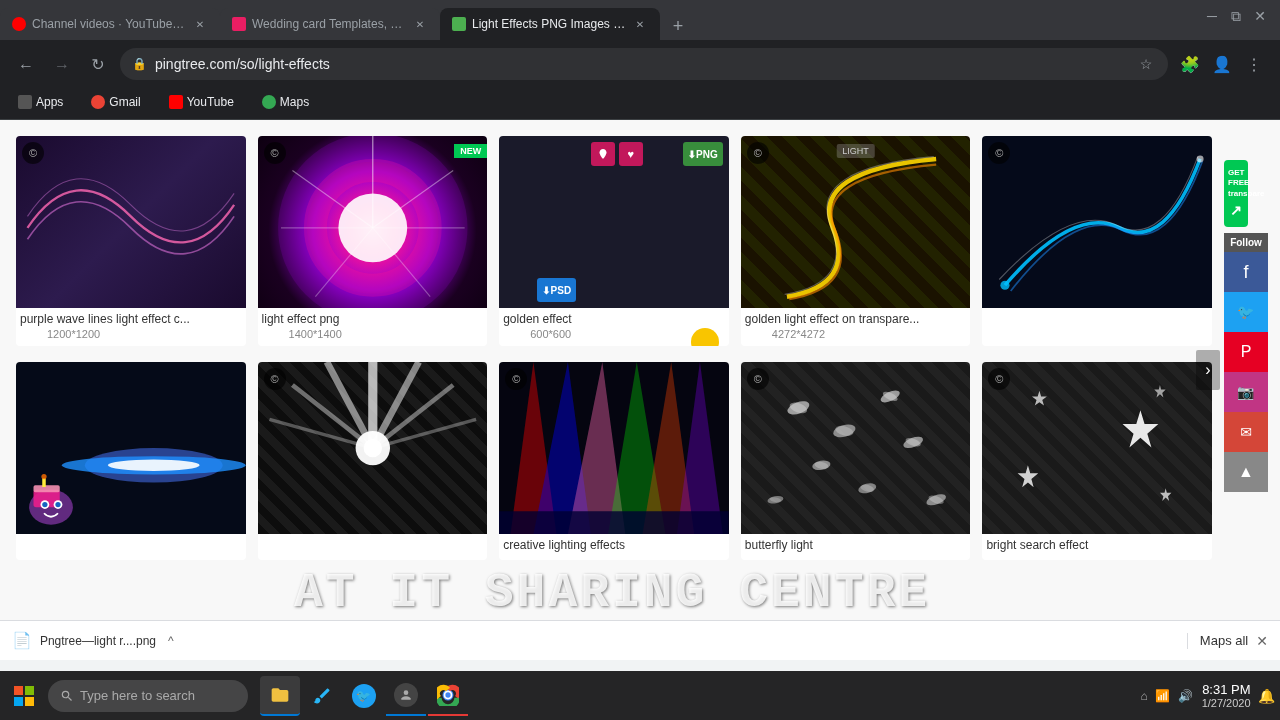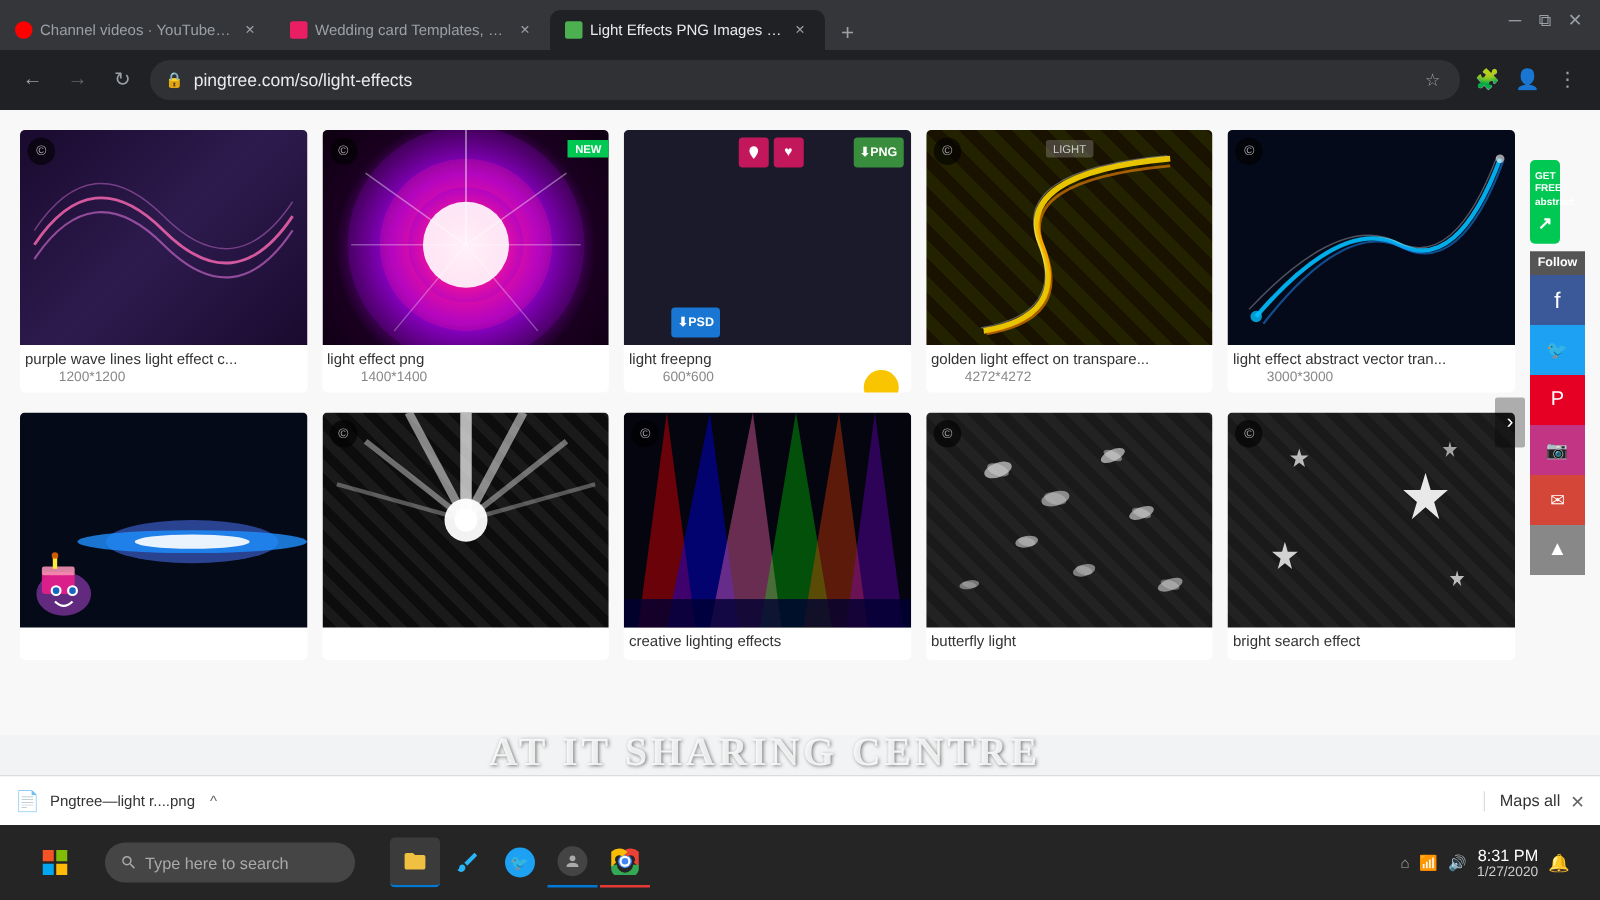--- a/index.html
+++ b/index.html
@@ -63,21 +63,21 @@
     .social-pt { background: #e60023; }
     .social-ig { background: #e1306c; }
 
     
     .bottom-bar { position: absolute; bottom: 60px; left: 0; right: 0; height: 32px; background: #f1f3f4; display: flex; align-items: center; padding: 0 8px; font-size: 12px; color: #444; border-top: 1px solid #dadce0; }
 
     
     .watermark { position: absolute; bottom: 90px; left: 0; right: 0; display: flex; align-items: center; justify-content: center; font-size: 52px; font-weight: 900; color: rgba(255,255,255,0.85); letter-spacing: 4px; text-shadow: 2px 2px 4px rgba(0,0,0,0.5); pointer-events: none; z-index: 50; font-family: Impact, Arial Black, sans-serif; }
 
     
-    .taskbar { position: absolute; bottom: 0; left: 0; right: 0; height: 60px; background: rgba(20,20,20,0.92); display: flex; align-items: center; padding: 0 24px; gap: 20px; }
+    .taskbar { position: absolute; bottom: 0; left: 0; right: 0; height: 49px; background: rgba(20,20,20,0.92); display: flex; align-items: center; padding: 0 4px; gap: 4px; }
     .taskbar-search { flex: 0 0 200px; background: rgba(255,255,255,0.15); border-radius: 20px; height: 32px; display: flex; align-items: center; padding: 0 12px; color: #aaa; font-size: 13px; gap: 6px; cursor: pointer; }
     .taskbar-right { margin-left: auto; display: flex; align-items: center; gap: 8px; color: #fff; font-size: 12px; }
     .clock { text-align: right; }
     .clock-time { font-size: 13px; color: #fff; }
     .clock-date { font-size: 11px; color: #ccc; }
 
     
     .img-purple-waves { background: linear-gradient(135deg, #1a0a2e 0%, #2d1b4e 50%, #1a0a2e 100%); }
     .img-pink-burst { background: radial-gradient(circle at 50% 55%, #ff69b4 0%, #ff1493 15%, #9400d3 40%, #1a0020 70%, #0d0010 100%); }
     .img-dark-glow { background: linear-gradient(135deg, #1a1a2e 0%, #2d2d4e 100%); }
@@ -135,20 +135,38 @@
         <div class="addr-icon">☆</div>
       </div>
     </div>
     <div class="browser-actions">
       <span>🧩</span>
       <span>👤</span>
       <span>⋮</span>
     </div>
   </div>
 
+  <div class="bookmarks-bar">
+    <div class="bookmark-item">
+      <div class="bookmark-favicon" style="background:#555;"></div>
+      <span>Apps</span>
+    </div>
+    <div class="bookmark-item">
+      <div class="bookmark-favicon" style="background:#ea4335; border-radius:50%;"></div>
+      <span>Gmail</span>
+    </div>
+    <div class="bookmark-item">
+      <div class="bookmark-favicon" style="background:#ff0000; border-radius:2px;"></div>
+      <span>YouTube</span>
+    </div>
+    <div class="bookmark-item">
+      <div class="bookmark-favicon" style="background:#34a853; border-radius:50%;"></div>
+      <span>Maps</span>
+    </div>
+  </div>
 </div>
 
 <div class="page-content" style="position:relative; background:#f8f8f8; height:500px; overflow:hidden;">
 
   <div class="content-area">
 
     <div class="image-grid">
 
       <div class="image-card">
         <div class="card-img-wrapper img-purple-waves">
@@ -202,21 +220,21 @@
             <div class="action-btn btn-png" style="background:#388e3c; padding:0 5px; height:24px; font-size:10px; border-radius:3px;">⬇PNG</div>
           </div>
 
           <div style="position:absolute; bottom:6px; left:6px; z-index:10;">
             <div class="action-btn btn-psd" style="background:#1976d2; padding:0 5px; height:24px; font-size:10px; border-radius:3px;">⬇PSD</div>
           </div>
         </div>
 
         <div class="cursor-dot" style="bottom:-10px; right:10px;"></div>
         <div class="card-info">
-          <div class="card-title">light freepng</div>
+          <div class="card-title">golden effect</div>
           <div class="card-size">600*600</div>
         </div>
       </div>
 
       <div class="image-card">
         <div class="card-img-wrapper img-golden-swirl" style="background: repeating-linear-gradient(45deg, #1a1200 0px, #1a1200 10px, #222200 10px, #222200 20px);">
           <svg class="light-overlay" viewBox="0 0 200 150" xmlns="http://www.w3.org/2000/svg">
             <path d="M 170 20 Q 60 30 80 80 Q 100 130 40 140" stroke="#ffd700" stroke-width="4" fill="none" opacity="0.9"></path>
             <path d="M 170 25 Q 62 35 82 82 Q 102 132 42 142" stroke="#ff8c00" stroke-width="2" fill="none" opacity="0.6"></path>
             <path d="M 168 18 Q 58 28 78 78 Q 98 128 38 138" stroke="white" stroke-width="1" fill="none" opacity="0.3"></path>
@@ -233,24 +251,20 @@
       <div class="image-card">
         <div class="card-img-wrapper img-blue-lines" style="background:#050a1a;">
           <svg class="light-overlay" viewBox="0 0 200 150" xmlns="http://www.w3.org/2000/svg">
             <path d="M 20 130 Q 80 60 120 80 Q 160 100 190 20" stroke="#00bfff" stroke-width="3" fill="none" opacity="0.9"></path>
             <path d="M 25 135 Q 82 62 122 82 Q 162 102 192 22" stroke="#1e90ff" stroke-width="1.5" fill="none" opacity="0.5"></path>
             <path d="M 15 125 Q 78 58 118 78 Q 158 98 188 18" stroke="white" stroke-width="1" fill="none" opacity="0.3"></path>
             <circle cx="20" cy="130" r="4" fill="#00bfff" opacity="0.8"></circle>
             <circle cx="190" cy="20" r="3" fill="white" opacity="0.6"></circle>
           </svg>
           <div class="copyright-badge">©</div>
-        </div>
-        <div class="card-info">
-          <div class="card-title">light effect abstract vector tran...</div>
-          <div class="card-size">3000*3000</div>
         </div>
       </div>
     </div>
 
     <div class="image-grid" style="margin-top:0;">
 
       <div class="image-card">
         <div class="card-img-wrapper img-blue-star" style="background:#050a18;">
           <svg class="light-overlay" viewBox="0 0 200 150" xmlns="http://www.w3.org/2000/svg">
 
@@ -380,42 +394,42 @@
           <div class="card-title">bright search effect</div>
           <div class="card-size"></div>
         </div>
       </div>
     </div>
   </div>
 
   <div class="right-sidebar" style="position:absolute; right:0; top:0; width:56px; padding-top:40px;">
     <div style="background:#00c853; color:white; font-size:8px; font-weight:bold; text-align:center; padding:8px 4px; width:24px; border-radius:4px; line-height:1.3; cursor:pointer; margin-bottom:6px;">
       <div>GET FREE</div>
-      <div>abstract</div>
+      <div>transpare</div>
       <div style="font-size:14px; margin-top:2px;">↗</div>
     </div>
     <div style="background:#555; color:white; font-size:10px; font-weight:bold; padding:4px 2px; text-align:center; width:44px;">Follow</div>
     <div class="social-btn social-fb" style="width:44px; height:40px; background:#3b5998; display:flex; align-items:center; justify-content:center; color:white; font-size:18px; cursor:pointer;">f</div>
     <div class="social-btn social-tw" style="width:44px; height:40px; background:#1da1f2; display:flex; align-items:center; justify-content:center; color:white; font-size:14px; cursor:pointer;">🐦</div>
     <div class="social-btn social-pt" style="width:44px; height:40px; background:#e60023; display:flex; align-items:center; justify-content:center; color:white; font-size:16px; cursor:pointer;">P</div>
     <div class="social-btn social-ig" style="width:44px; height:40px; background:#c13584; display:flex; align-items:center; justify-content:center; color:white; font-size:14px; cursor:pointer;">📷</div>
     <div style="width:44px; height:40px; background:#d44638; display:flex; align-items:center; justify-content:center; color:white; font-size:14px; cursor:pointer;">✉</div>
     <div style="width:44px; height:40px; background:#888; display:flex; align-items:center; justify-content:center; color:white; font-size:16px; cursor:pointer;">▲</div>
   </div>
 
   <div style="position:absolute; right:60px; top:50%; transform:translateY(-50%); background:rgba(0,0,0,0.3); color:white; width:24px; height:40px; display:flex; align-items:center; justify-content:center; font-size:16px; cursor:pointer; border-radius:2px;">›</div>
 
 </div>
 
 <div class="bottom-bar">
   <span>https://pngtree.com/freepng/light-effect_61427.html</span>
 </div>
 
 <div class="watermark" style="position:absolute; bottom:100px; left:0; right:56px; display:flex; align-items:center; justify-content:center; z-index:40; pointer-events:none;">
-  <span style="font-size:32px; font-weight:900; color:rgba(255,255,255,0.85); letter-spacing:3px; text-shadow:1px 1px 3px rgba(0,0,0,0.5); font-family: Liberation Serif, serif;">AT IT SHARING CENTRE</span>
+  <span style="font-size:48px; font-weight:900; color:rgba(255,255,255,0.85); letter-spacing:3px; text-shadow:1px 1px 3px rgba(0,0,0,0.5); font-family: Liberation Mono, monospace;">AT IT SHARING CENTRE</span>
 </div>
 
 <div style="position:absolute; bottom:60px; left:0; right:0; background:#fff; height:40px; display:flex; align-items:center; border-top:1px solid #dadce0; z-index:60;">
   <div style="display:flex; align-items:center; gap:8px; padding:0 12px; flex:1;">
     <span style="font-size:16px;">📄</span>
     <span style="font-size:12px; color:#333;">Pngtree—light r....png</span>
     <span style="font-size:12px; color:#666; margin-left:4px;">^</span>
   </div>
   <div style="display:flex; align-items:center; padding:0 12px; gap:8px; border-left:1px solid #dadce0;">
     <span style="font-size:13px; color:#333; cursor:pointer;">Maps all</span>

